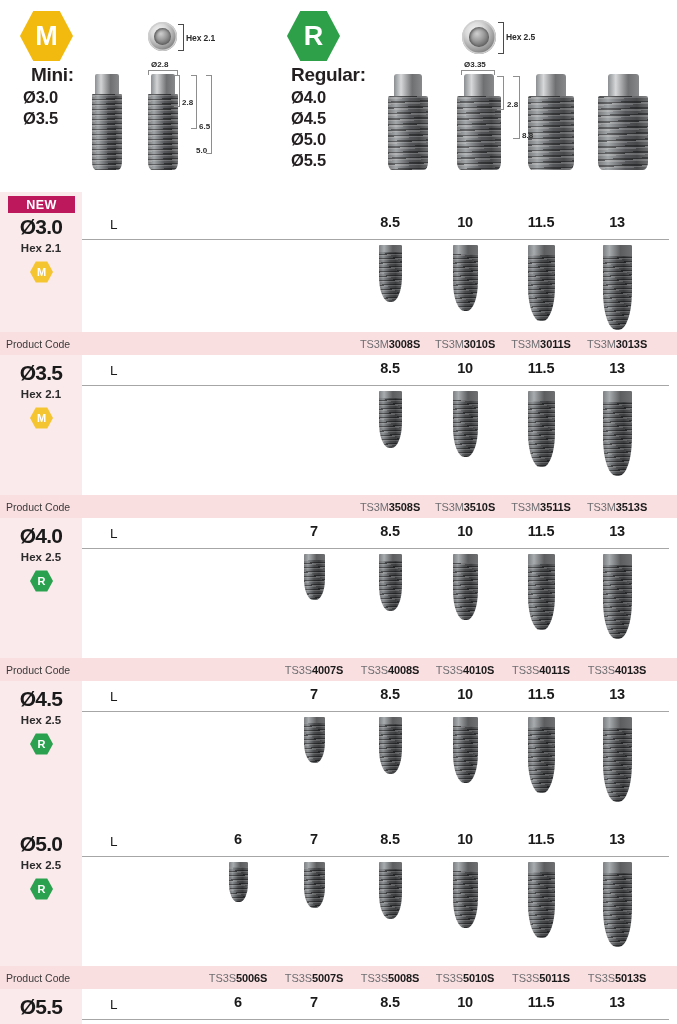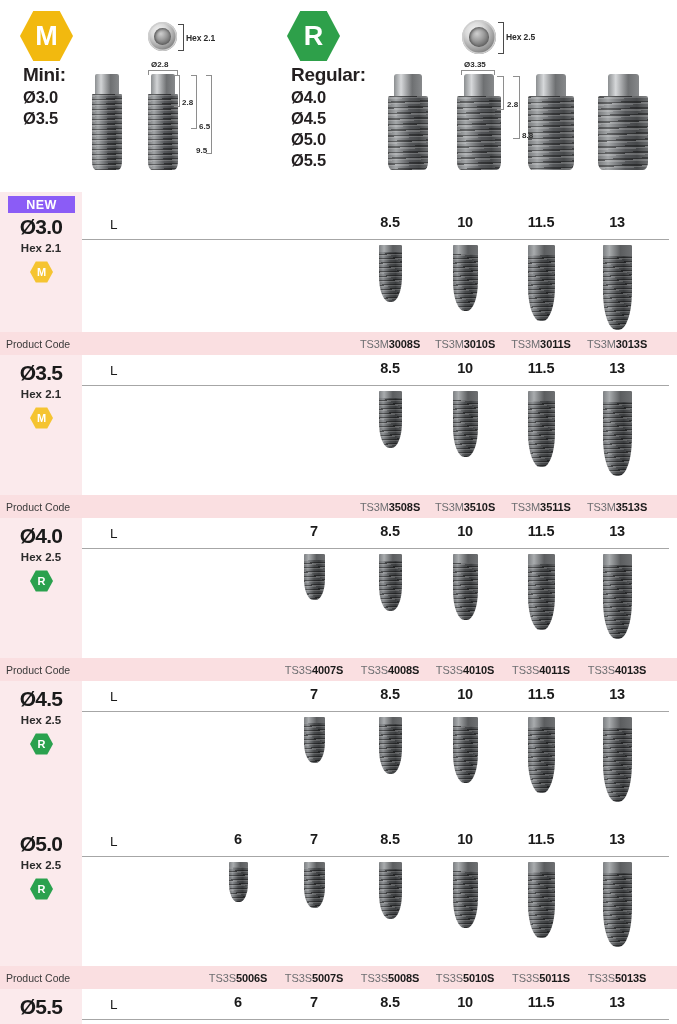--- a/index.html
+++ b/index.html
@@ -28,21 +28,21 @@
   }
 
   
   #hdr-m{position:absolute;left:20px;top:10px;width:53px;height:52px;color:#f2b90f;}
   #hdr-m .hxl{font-size:27px;}
   #hdr-r{position:absolute;left:287px;top:10px;width:53px;height:52px;color:#2ea04a;}
   #hdr-r .hxl{font-size:27px;}
 
   .grp-title{position:absolute;font-size:19px;font-weight:bold;letter-spacing:-0.3px;}
   .grp-list{position:absolute;font-size:16.5px;font-weight:bold;line-height:21px;letter-spacing:-0.2px;}
-  #mini-title{left:23px;top:64px;}
+  #mini-title{left:31px;top:64px;}
   #mini-list{left:23px;top:87px;}
   #reg-title{left:291px;top:64px;}
   #reg-list{left:291px;top:87px;}
 
   
   .hexhead{position:absolute;}
   .hexhead .disc{
     position:relative;width:100%;height:100%;border-radius:50%;
     background:
       radial-gradient(circle at 38% 32%, #f4f4f4 0%, #d9d9d9 30%, #9a9a9a 62%, #6f6f6f 80%, #bdbdbd 94%, #8c8c8c 100%);
@@ -72,21 +72,21 @@
 
   
   .table{position:absolute;left:0;top:192px;width:677px;}
   .row{position:relative;width:677px;background:#fff;}
   .side{
     position:absolute;left:0;top:0;width:82px;height:100%;
     background:#fbeaec;
   }
   .newbadge{
     position:absolute;left:8px;top:4px;width:67px;height:17px;
-    background:#8b5cf6;color:#fff;font-size:12.5px;font-weight:bold;
+    background:#be185d;color:#fff;font-size:12.5px;font-weight:bold;
     display:flex;align-items:center;justify-content:center;letter-spacing:0.4px;
   }
   .dia{
     position:absolute;left:0;width:82px;text-align:center;
     font-size:21px;font-weight:bold;letter-spacing:-0.8px;color:#1a1a1a;
   }
   .hexlabel{
     position:absolute;left:0;width:82px;text-align:center;
     font-size:11.5px;font-weight:bold;color:#2b2b2b;
   }
@@ -182,21 +182,21 @@
     <div class="dimtxt" style="left:182px;top:98px;">2.8</div>
 
     <div class="dimline" style="left:196px;top:75px;width:1.2px;height:54px;"></div>
     <div class="dimline" style="left:191px;top:75px;width:6px;height:1.2px;"></div>
     <div class="dimline" style="left:191px;top:128px;width:6px;height:1.2px;"></div>
     <div class="dimtxt" style="left:199px;top:122px;">6.5</div>
 
     <div class="dimline" style="left:211px;top:75px;width:1.2px;height:79px;"></div>
     <div class="dimline" style="left:206px;top:75px;width:6px;height:1.2px;"></div>
     <div class="dimline" style="left:206px;top:153px;width:6px;height:1.2px;"></div>
-    <div class="dimtxt" style="left:196px;top:146px;">9.5</div>
+    <div class="dimtxt" style="left:196px;top:146px;">5.0</div>
 
     <div class="hexbadge" id="hdr-r">
       <span class="hx" style="width:100%;height:100%;"></span>
       <span class="hxl">R</span>
     </div>
     <div class="grp-title" id="reg-title">Regular:</div>
     <div class="grp-list" id="reg-list" style="white-space:pre-line;">Ø4.0
 Ø4.5
 Ø5.0
 Ø5.5</div>

